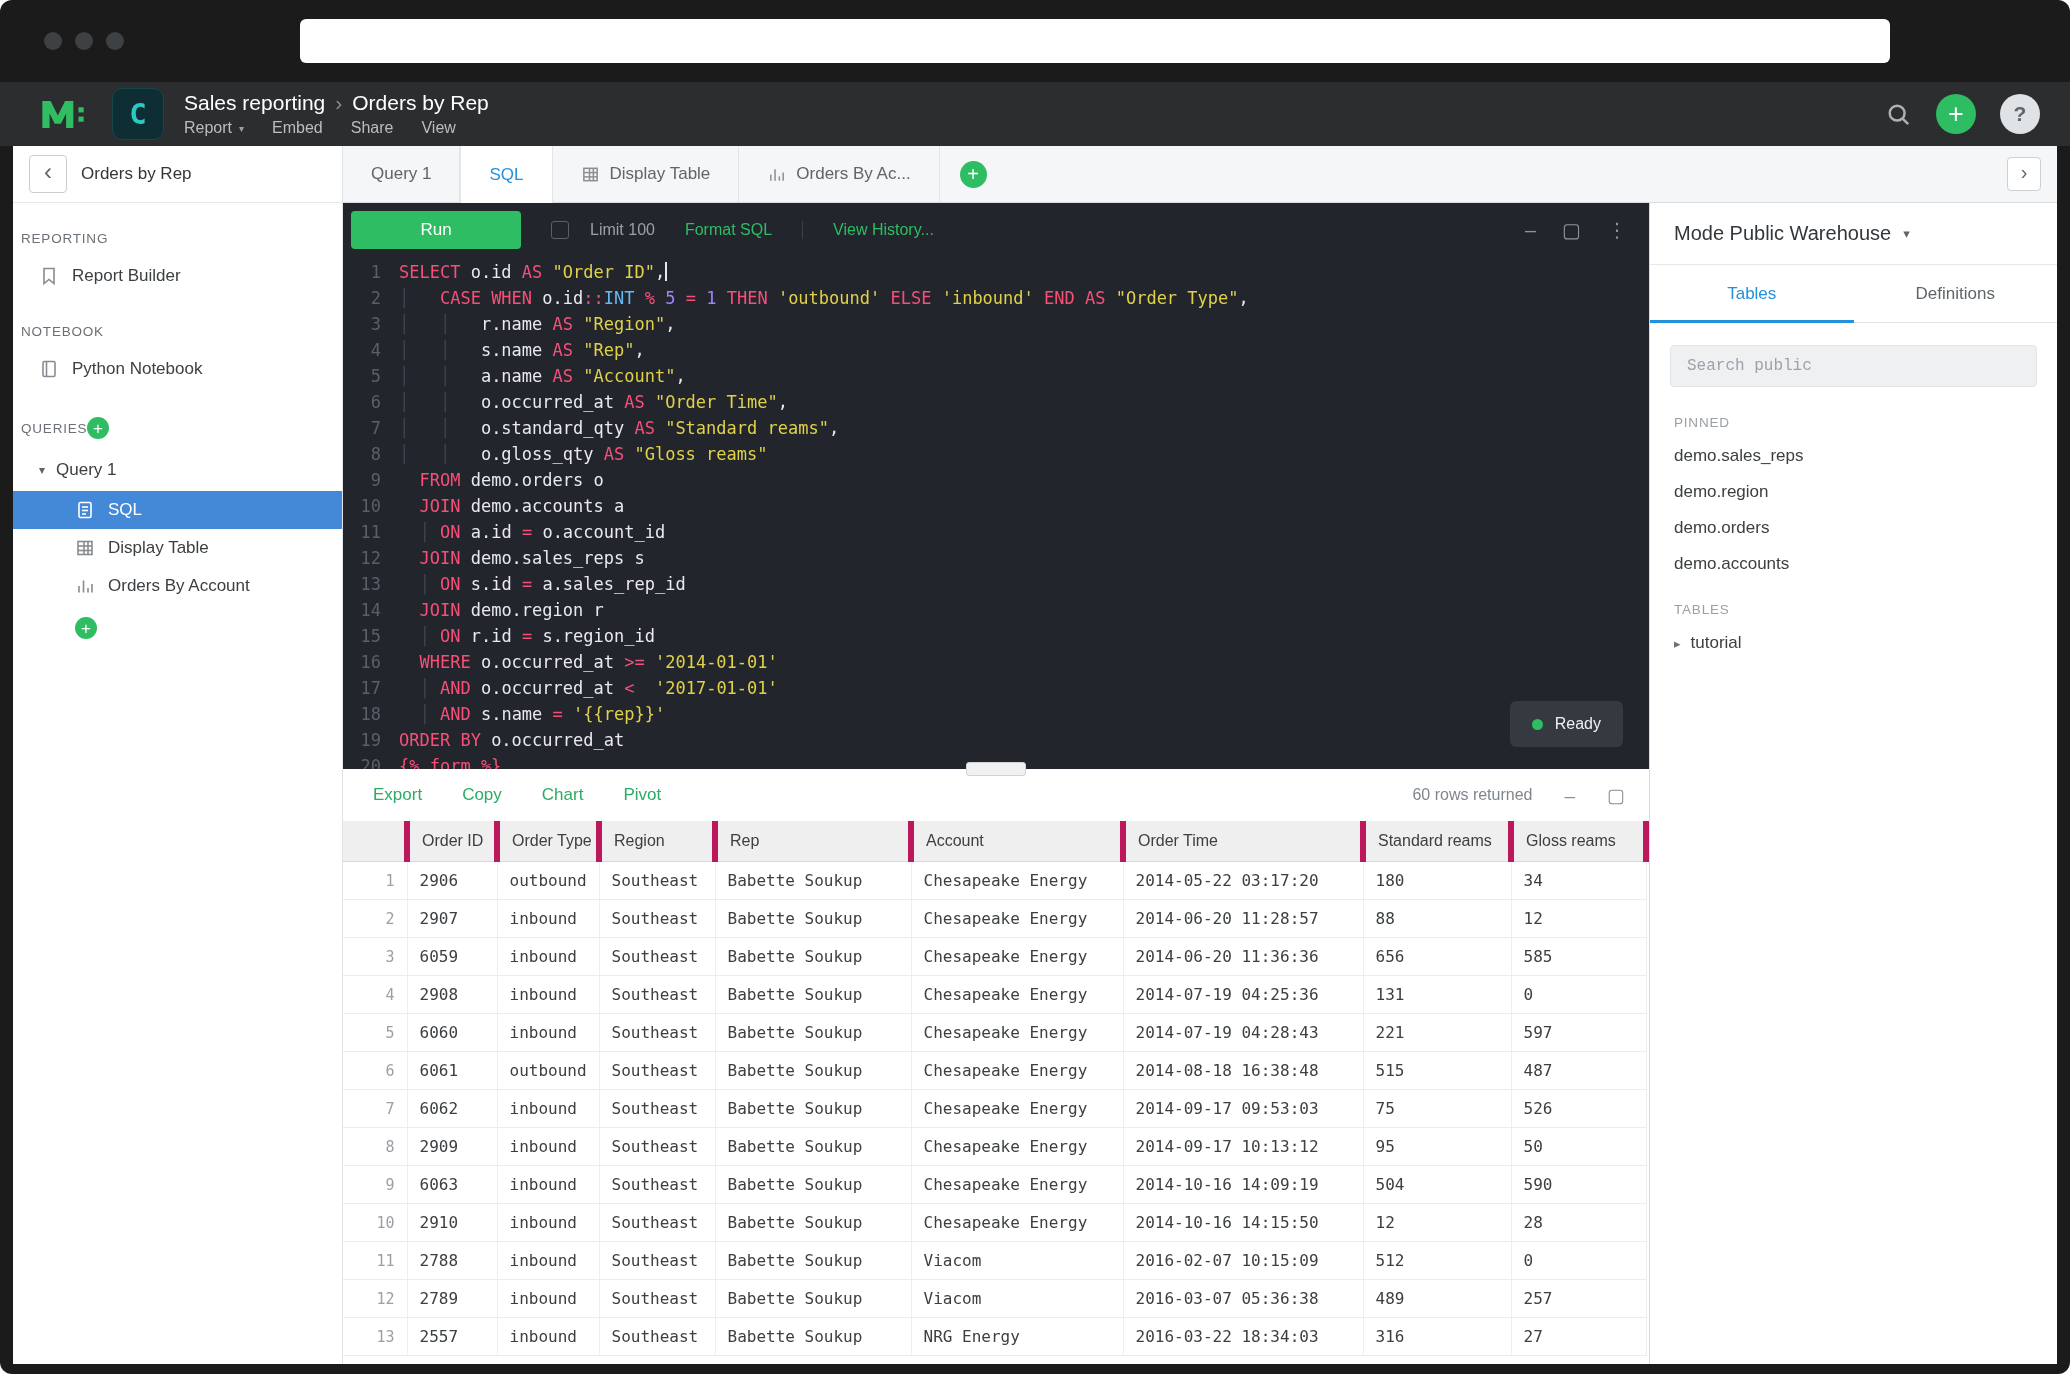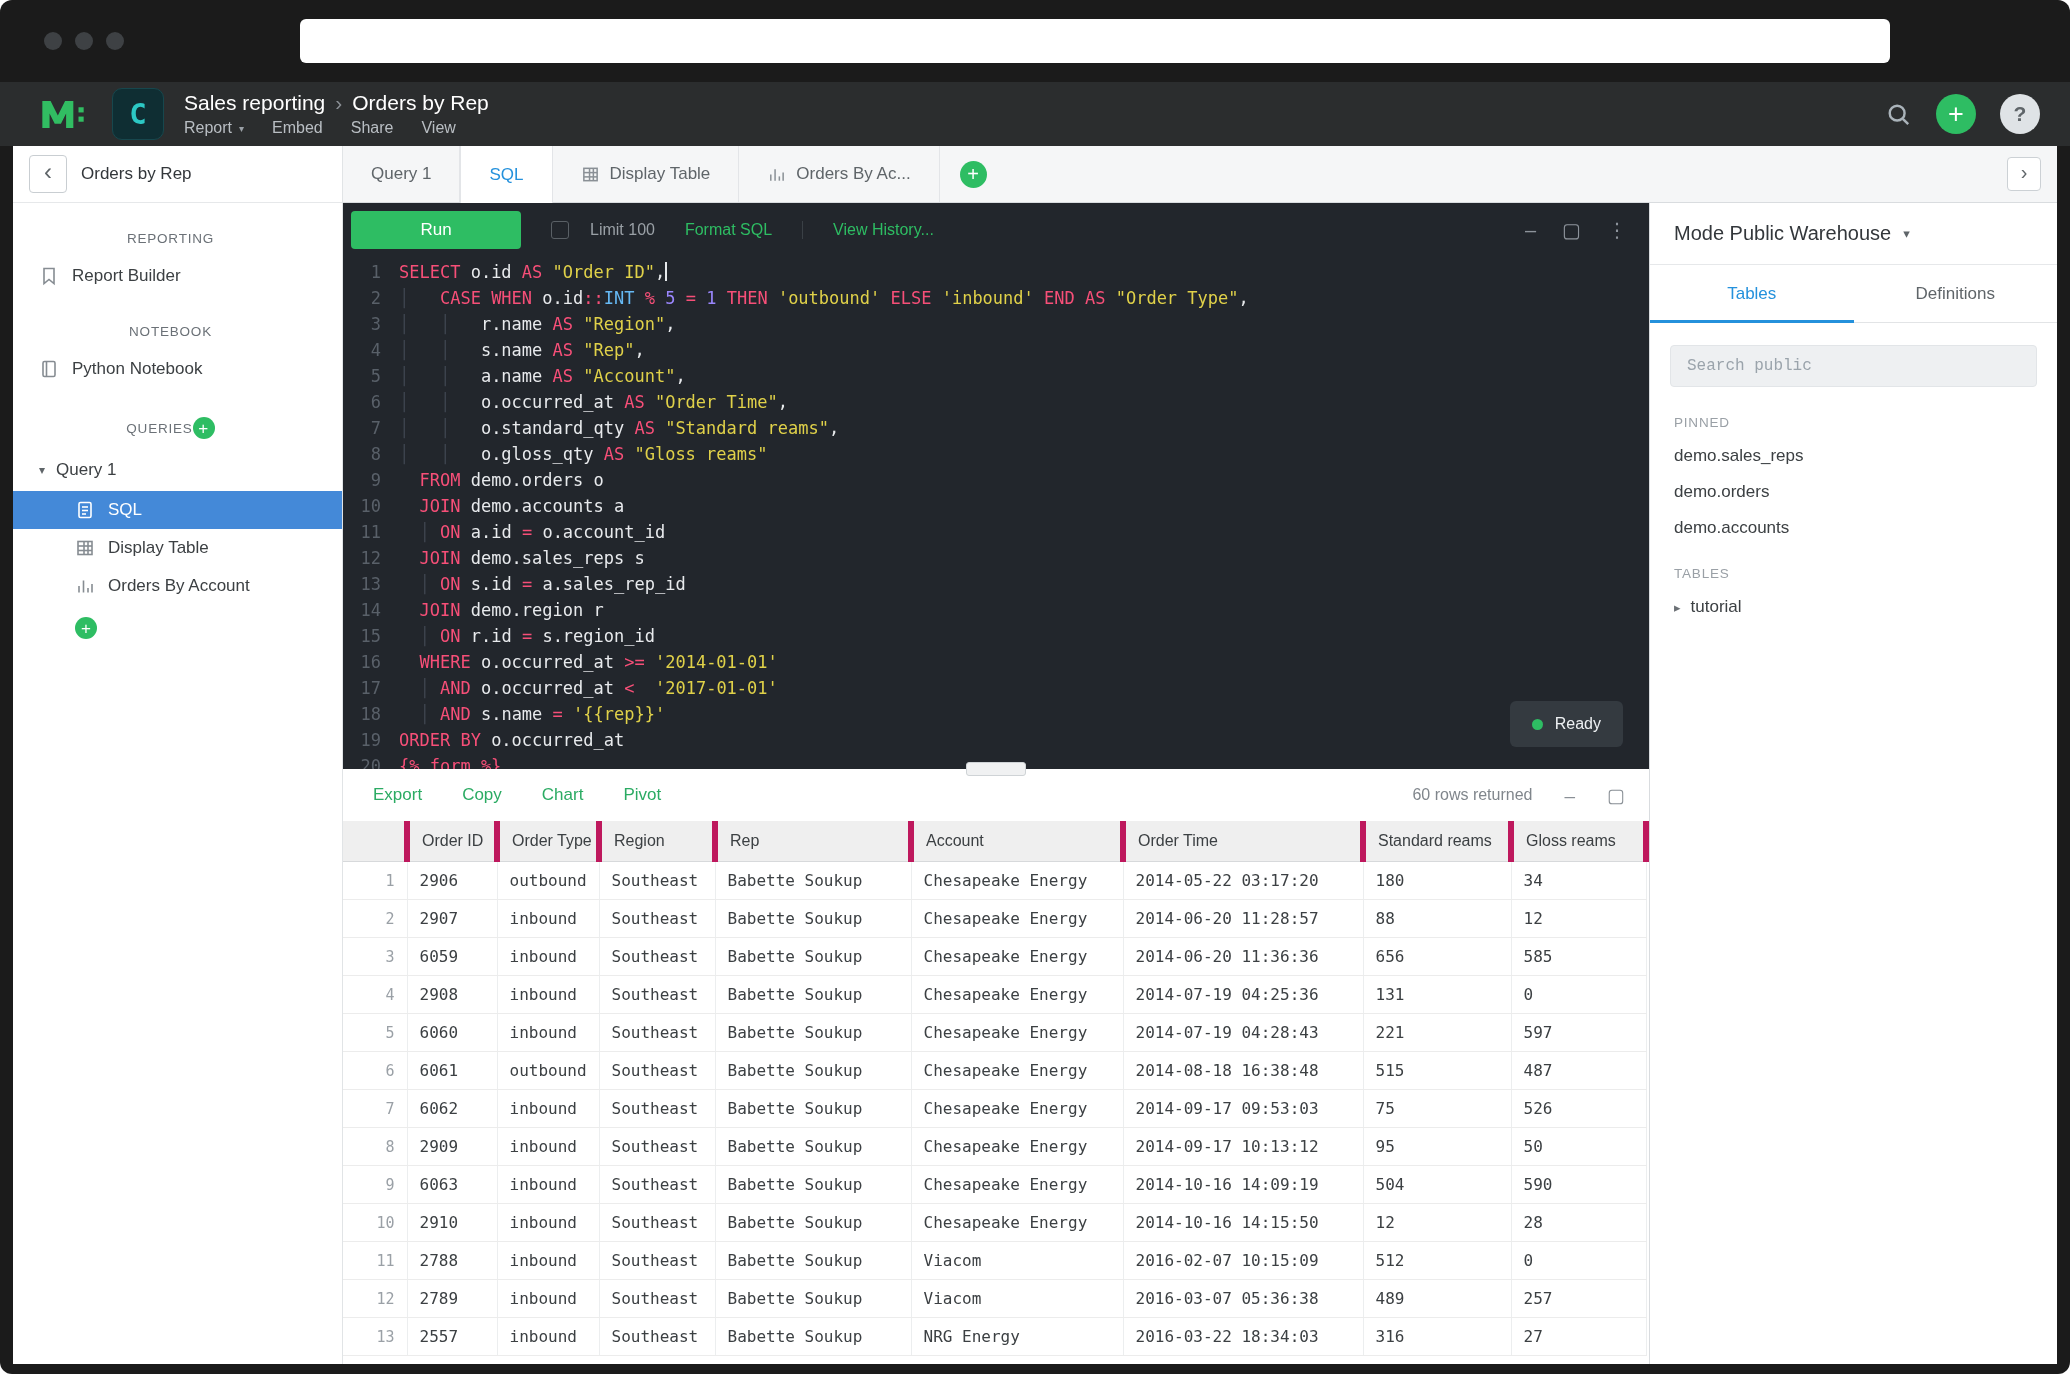--- a/index.html
+++ b/index.html
@@ -30,21 +30,21 @@
   .hbtn.help{background:#dfe3e6;color:#5f6569;font-size:21px;font-weight:bold;}
 
   
   .main{display:flex;margin:0 13px 10px;height:1218px;background:#fff;}
 
   
   .sidebar{width:330px;background:#fff;border-right:1px solid #e1e4e6;display:flex;flex-direction:column;flex:none;}
   .sb-top{height:57px;border-bottom:1px solid #e6e8ea;display:flex;align-items:center;padding:0 16px;gap:14px;flex:none;}
   .back-btn{width:38px;height:38px;border:1px solid #c9ced2;border-radius:4px;display:flex;align-items:center;justify-content:center;color:#5f6569;font-size:24px;background:#fff;line-height:1;padding-bottom:4px;}
   .sb-title{font-size:17px;color:#33373b;font-weight:500;}
-  .sb-section{font-size:13.5px;letter-spacing:.8px;color:#6b7177;margin:28px 22px 10px 8px;font-weight:500;display:flex;align-items:center;justify-content:center;}
+  .sb-section{font-size:13.5px;letter-spacing:.8px;color:#6b7177;margin:28px 22px 10px 8px;font-weight:500;display:flex;align-items:center;justify-content:flex-start;}
   .sb-item{display:flex;align-items:center;gap:13px;padding:10px 26px;font-size:17px;color:#3c4043;cursor:pointer;}
   .sb-item svg,.sub-item svg{width:20px;height:20px;color:#868c92;flex:none;}
   .sb-item svg *,.sub-item svg *,.tab svg *{fill:none;stroke:currentColor;stroke-width:1.6;}
   .query-row{display:flex;align-items:center;gap:11px;padding:11px 26px;font-size:17px;color:#3c4043;cursor:pointer;}
   .caret-down{font-size:12px;color:#5f6569;}
   .sub-item{display:flex;align-items:center;gap:13px;padding:9px 26px 9px 62px;font-size:17px;color:#3c4043;cursor:pointer;}
   .sub-item.selected{background:#4489d8;color:#fff;}
   .sub-item.selected svg{color:#fff;}
   .mini-plus{width:22px;height:22px;border-radius:50%;background:#2ebd63;color:#fff;display:flex;align-items:center;justify-content:center;font-size:17px;flex:none;line-height:1;}
   .sidebar-add{margin:12px 0 0 62px;}
@@ -524,20 +524,23 @@
           </div>
           <div class="search-box">
             <input type="text" placeholder="Search public" style="">
           </div>
           <div class="schema-label">PINNED</div>
           <div>
               <div class="schema-item">
                 <span>demo.sales_reps</span>
               </div>
               <div class="schema-item">
+                <span>demo.region</span>
+              </div>
+              <div class="schema-item">
                 <span>demo.orders</span>
               </div>
               <div class="schema-item">
                 <span>demo.accounts</span>
               </div>
             </div>
           <div class="schema-label">TABLES</div>
           <div>
               <div class="schema-item">
                 <span class="tbl-caret">▸</span>

